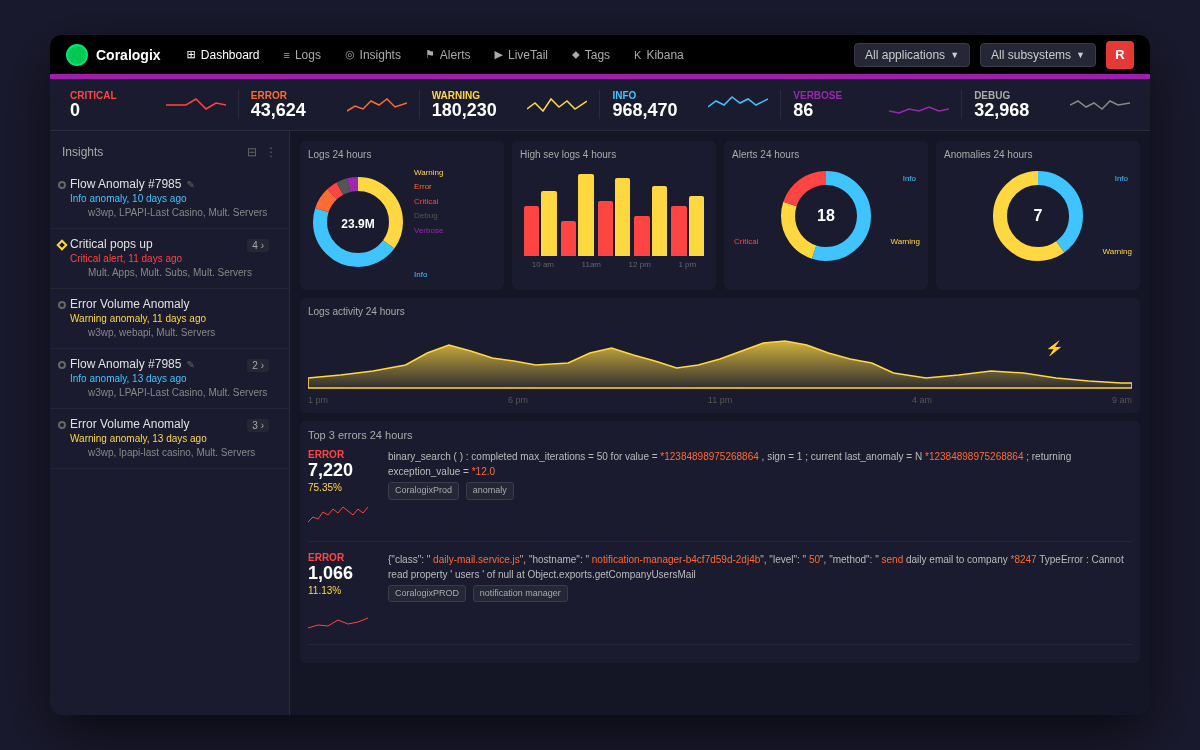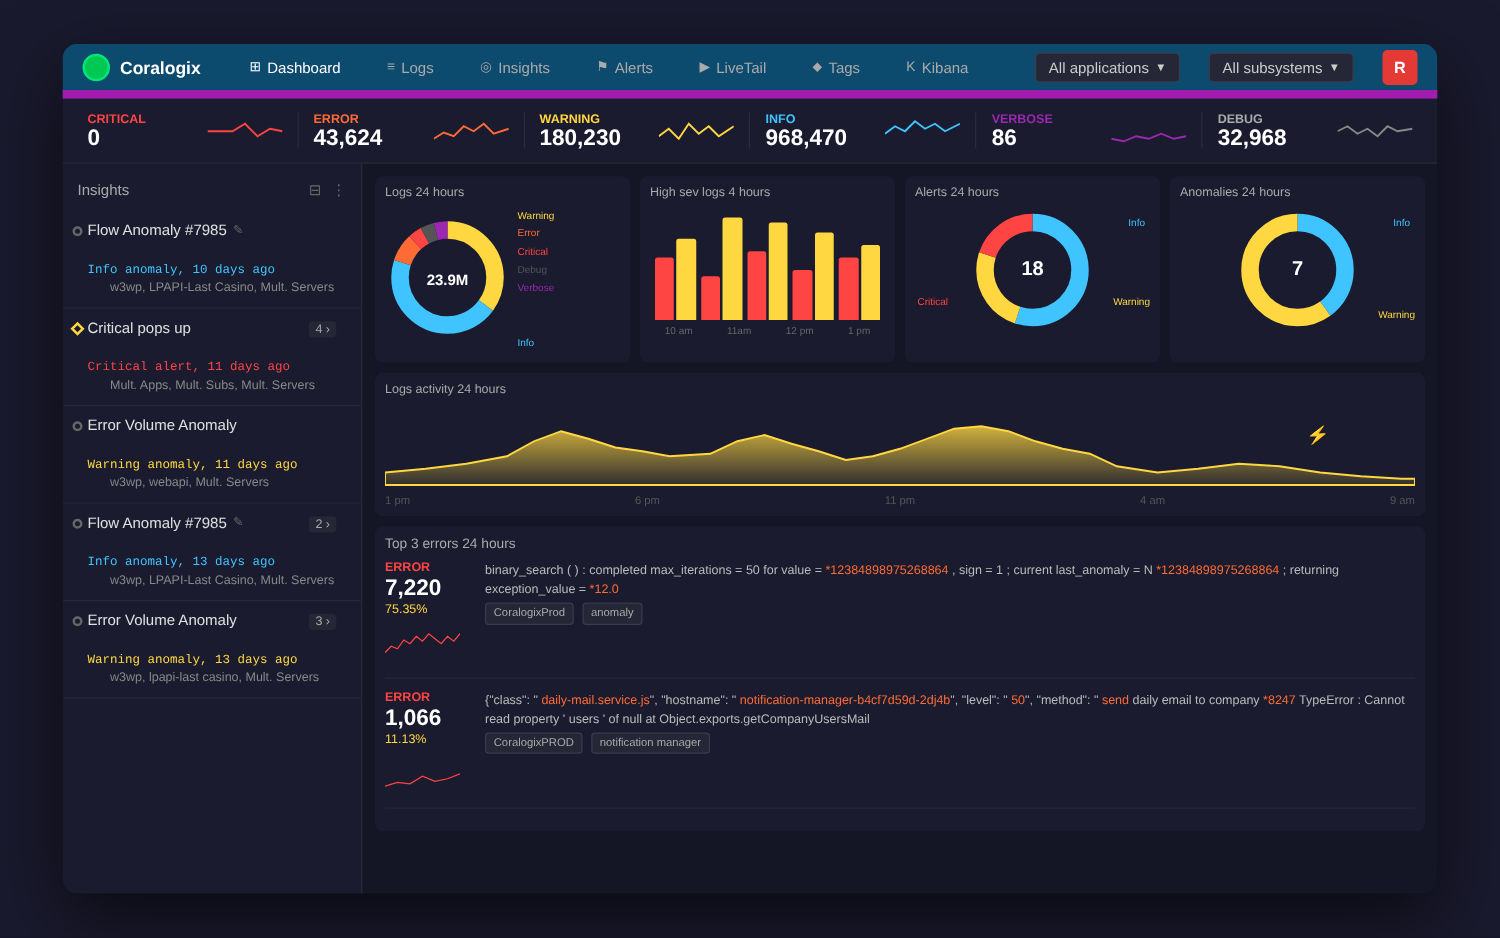--- a/index.html
+++ b/index.html
@@ -16,27 +16,27 @@
       height: 680px;
       background: #12131f;
       border-radius: 12px;
       box-shadow: 0 20px 60px rgba(0,0,0,0.6);
       overflow: hidden;
       display: flex;
       flex-direction: column;
     }
     
     .nav {
-      background: #0c4a6e;
+      background: #000000;
       height: 44px;
       display: flex;
       align-items: center;
       padding: 0 16px;
-      gap: 17px;
-      border-bottom: 7px solid #a21caf;
+      gap: 4px;
+      border-bottom: 5px solid #a21caf;
       flex-shrink: 0;
     }
     .nav-logo {
       display: flex;
       align-items: center;
       gap: 8px;
       margin-right: 12px;
     }
     .logo-circle {
       width: 22px; height: 22px;
@@ -190,22 +190,21 @@
       color: #e0e0e0;
       font-size: 12px;
       font-weight: 500;
       display: flex;
       align-items: center;
       gap: 5px;
     }
     .insight-name .edit-icon { color: #666; font-size: 10px; }
     .insight-meta {
       font-size: 10px;
-      margin-top: 20px;
-      font-family: Liberation Mono, monospace;
+      margin-top: 2px;
     }
     .insight-tags {
       color: #888;
       font-size: 10px;
       margin-top: 3px;
       margin-left: 18px;
     }
     .badge-count {
       position: absolute;
       right: 20px;

